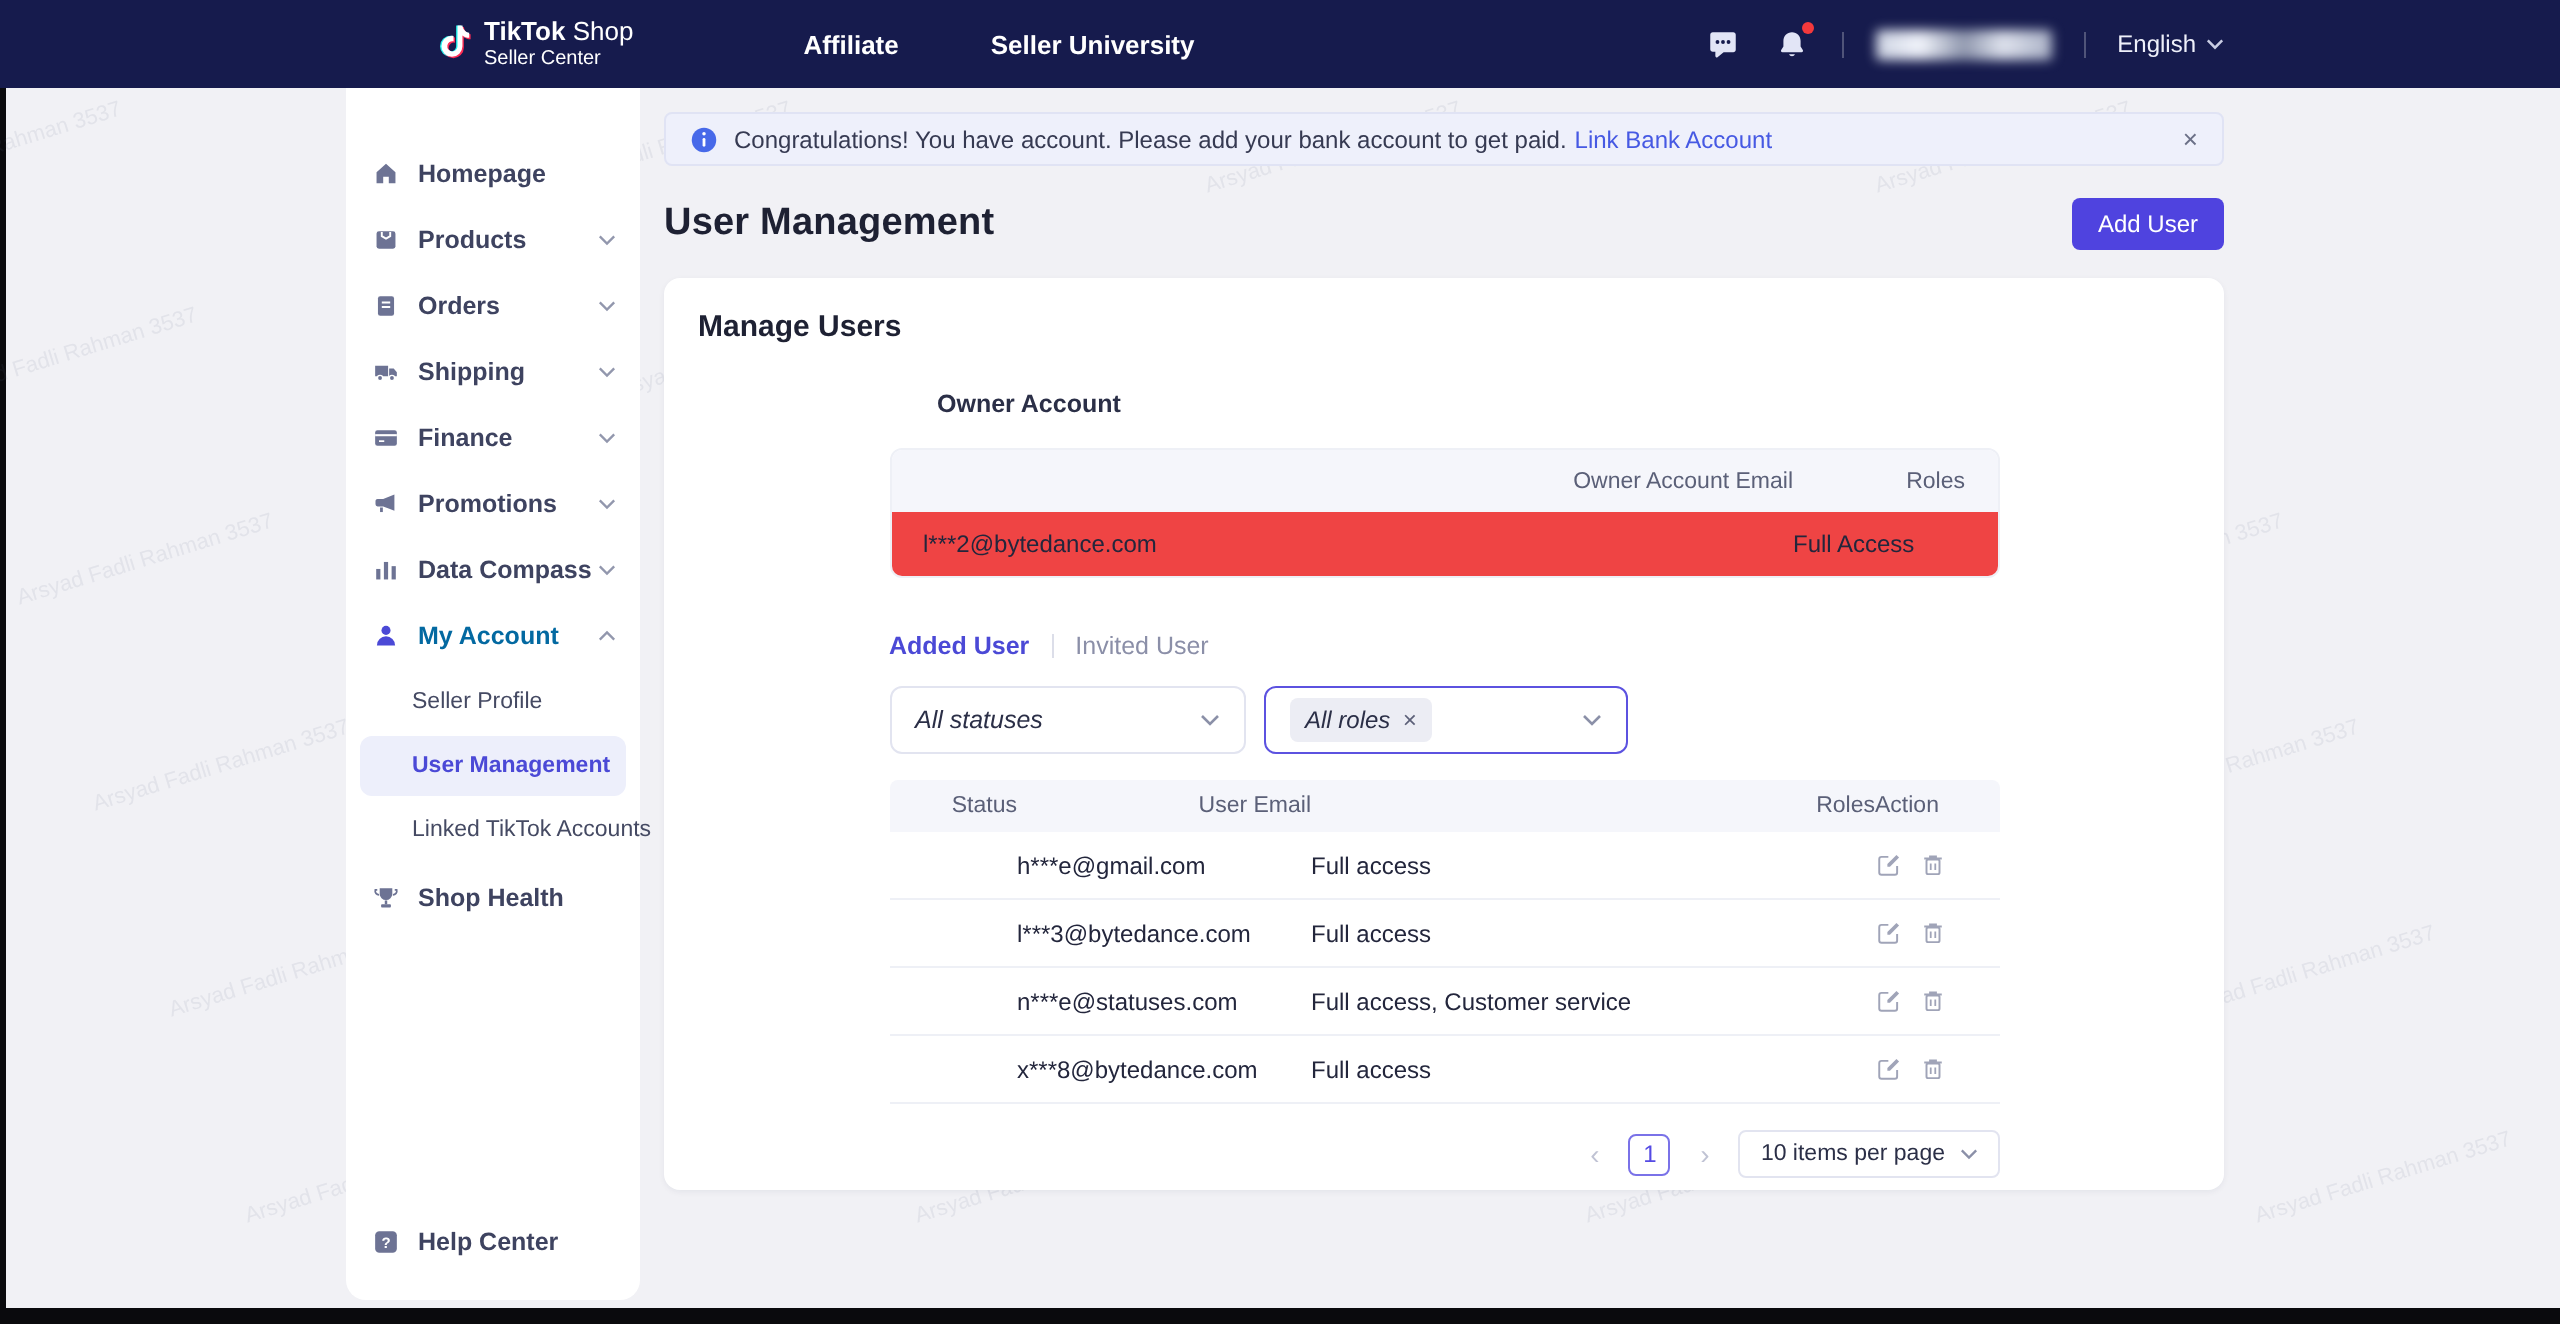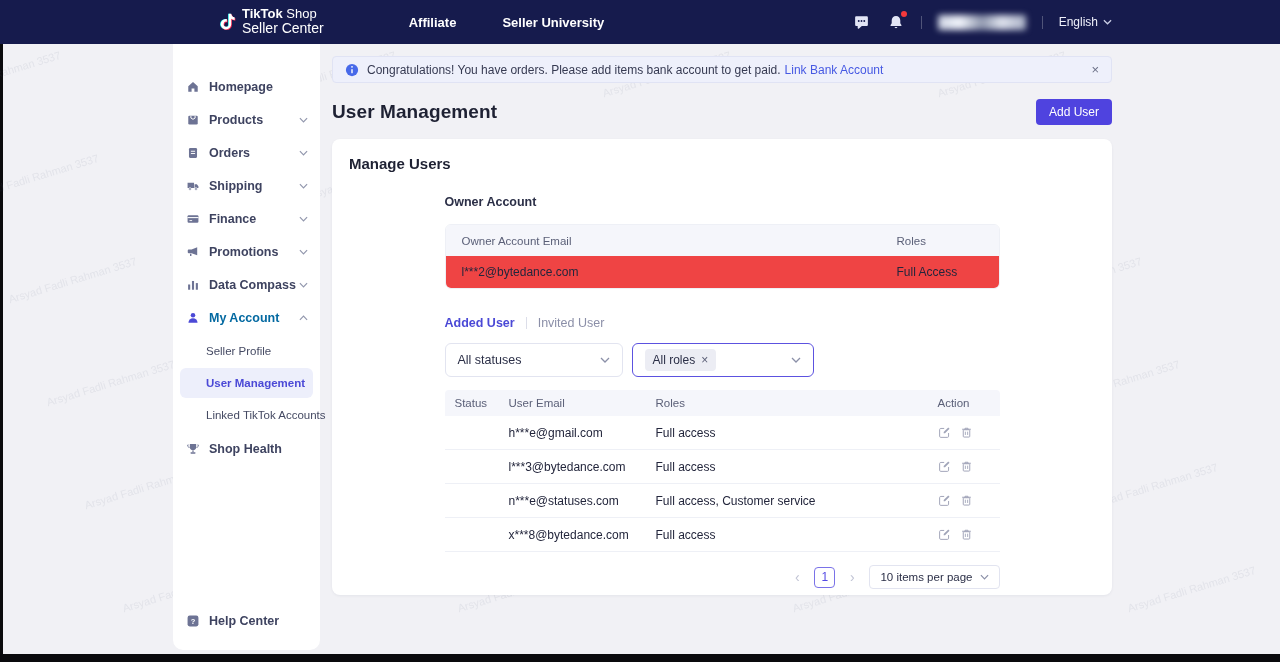--- a/index.html
+++ b/index.html
@@ -14,21 +14,21 @@
   
   .wm-layer { position:absolute; inset:0; pointer-events:none; z-index:5; }
   .wm { position:absolute; transform:rotate(-17deg); font-size:11px; color:rgba(100,106,142,0.10); white-space:nowrap; }
 
   
   .navbar { position:absolute; left:0; top:0; width:1280px; height:44px; background:#161b4d; display:flex; align-items:center; z-index:10;padding-left:44px; }
   .logo { display:flex; align-items:center; margin-left:171px; gap:6px; }
   .logo-text { color:#fff; line-height:1.1; }
   .logo-line1 { font-size:13px; }
   .logo-line1 b { font-weight:700; }
-  .logo-line2 { font-size:14px; }
+  .logo-line2 { font-size:10px; }
   .nav-links { display:flex; gap:46px; margin-left:85px; }
   .nav-link { color:#fff; font-size:13px; font-weight:600; cursor:pointer; }
   .nav-right { position:absolute; right:168px; display:flex; align-items:center; gap:16px; }
   .nav-ico { position:relative; width:18px; height:18px; display:flex; align-items:center; justify-content:center; cursor:pointer; }
   .bell-dot { position:absolute; top:-2px; right:-2px; width:6px; height:6px; border-radius:50%; background:#f4393c; }
   .nav-divider { width:1px; height:13px; background:rgba(255,255,255,0.25); }
   .blur-name { width:88px; height:15px; border-radius:2px; filter:blur(3px);
     background:linear-gradient(90deg,#cdd3e2 0%,#f0f3fa 25%,#8f97ae 50%,#dde1ec 72%,#aab1c6 100%); }
   .lang { display:flex; align-items:center; gap:5px; color:#eef0fa; font-size:12px; cursor:pointer; }
 
@@ -56,38 +56,38 @@
   .banner-close { margin-left:auto; color:#6b7087; font-size:13px; cursor:pointer; line-height:1; }
 
   .title-row { display:flex; align-items:center; margin-top:15px; height:28px; }
   .page-title { font-size:19px; font-weight:700; color:#1e2133; letter-spacing:.1px; }
   .add-user-btn { margin-left:auto; background:#4f43df; color:#fff; border:none; border-radius:4px; font-size:12px; font-weight:500; height:26px; padding:0 13px; cursor:pointer; font-family:inherit; }
 
   .card { margin-top:13px; background:#fff; border-radius:8px; box-shadow:0 1px 3px rgba(25,28,60,0.06); height:456px; position:relative; }
   .card-title { font-size:15px; font-weight:700; color:#1e2133; padding:16px 0 0 17px; }
   .card-inner { width:555px; margin:0 auto; padding-top:23px; }
 
-  .section-label { font-size:12.5px; font-weight:600; color:#2b2f47; margin-bottom:15px; }
+  .section-label { font-size:12.5px; font-weight:600; color:#2b2f47; margin-bottom:15px;margin-left:24px; }
 
   .owner-table { border:1px solid #eef0f6; border-radius:6px; overflow:hidden; }
   .owner-head { display:flex; align-items:center; background:#f5f6fb; height:31px; padding:0 16px; }
   .owner-row  { display:flex; align-items:center; background:#ef4444; height:32px; padding:0 16px; }
   .owner-col-email { flex:1; }
   .owner-col-roles { width:86px; }
-  .th { font-size:11.5px; color:#5b6078; }
+  .th { font-size:11.5px; color:#5b6078;text-align:right; }
   .td { font-size:12px; color:#23263c; }
 
   .tabs { display:flex; align-items:center; margin-top:27px; gap:11px; }
   .tab { font-size:12.5px; cursor:pointer; }
   .tab.active { color:#4b49d6; font-weight:700; }
   .tab.idle { color:#8b8fa8; }
   .tab-sep { width:1px; height:12px; background:#dcdee9; }
 
   .filters { display:flex; gap:9px; margin-top:13px; }
-  .select { height:34px; background:#fff; border:1px solid #e2e4f0; border-radius:6px; display:flex; align-items:center; padding:0 12px; cursor:pointer; }
+  .select { height:34px; background:#fff; border:1px solid #e2e4f0; border-radius:6px; display:flex; align-items:center; padding:0 12px; cursor:pointer;font-style:italic; }
   .select.status { width:178px; }
   .select.roles  { width:182px; border:1px solid #5c52e0; }
   .select .val { font-size:12.5px; color:#2b2f47; }
   .select .caret { margin-left:auto; color:#8b90a8; display:flex; }
   .chip { display:flex; align-items:center; gap:6px; background:#ecedf4; border-radius:4px; height:22px; padding:0 8px; font-size:12px; color:#2b2f47; }
   .chip-x { color:#5c6078; font-size:12px; cursor:pointer; line-height:1; }
 
   .user-table { margin-top:13px; }
   .ut-head { display:flex; align-items:center; background:#f5f6fb; border-radius:4px 4px 0 0; height:26px; }
   .ut-row  { display:flex; align-items:center; height:34px; border-bottom:1px solid #eef0f6; }
@@ -322,21 +322,21 @@
   </div>
 
   <div class="main">
 
     <div class="banner">
       <svg width="14" height="14" viewBox="0 0 16 16">
           <circle cx="8" cy="8" r="7" fill="#4769e9"></circle>
           <rect x="7.2" y="6.8" width="1.6" height="5" rx=".8" fill="#fff"></rect>
           <circle cx="8" cy="4.4" r="1" fill="#fff"></circle>
         </svg>
-      <span class="banner-text">Congratulations! You have orders. Please add items bank account to get paid.</span>
+      <span class="banner-text">Congratulations! You have account. Please add your bank account to get paid.</span>
       <span class="banner-link">Link Bank Account</span>
       <span class="banner-close">×</span>
     </div>
 
     <div class="title-row">
       <span class="page-title">User Management</span>
       <button class="add-user-btn">Add User</button>
     </div>
 
     <div class="card">

